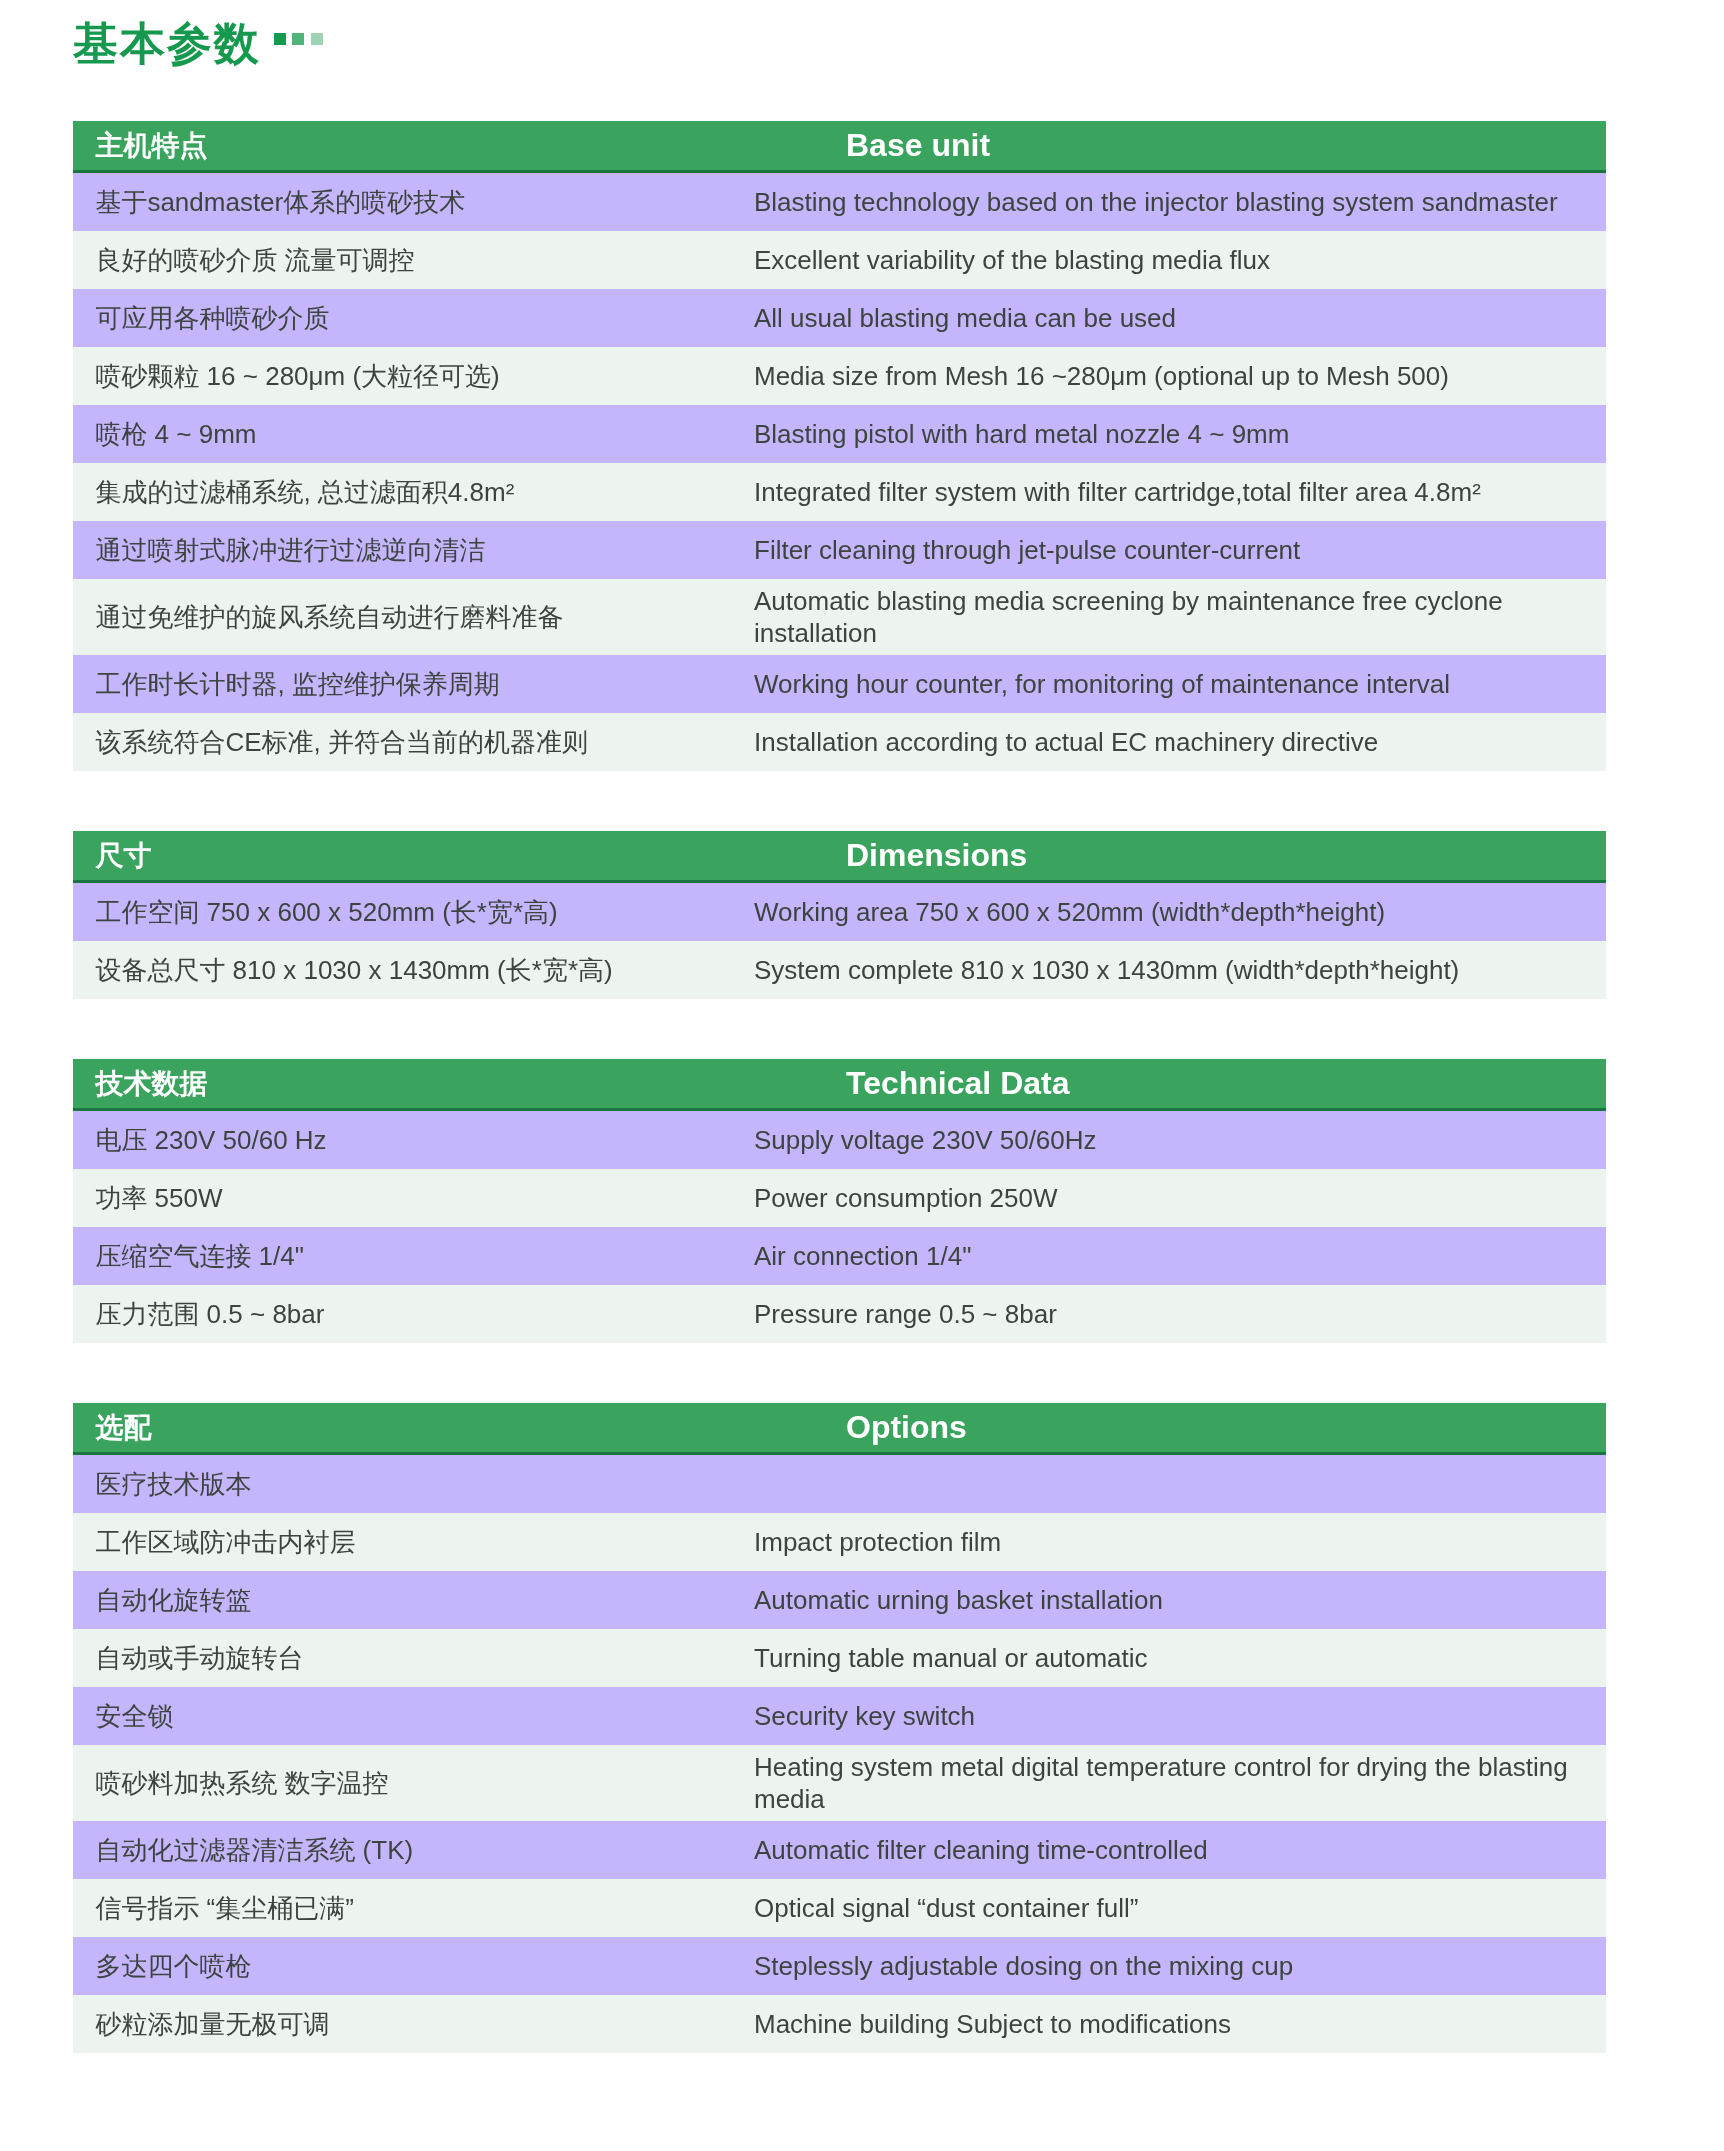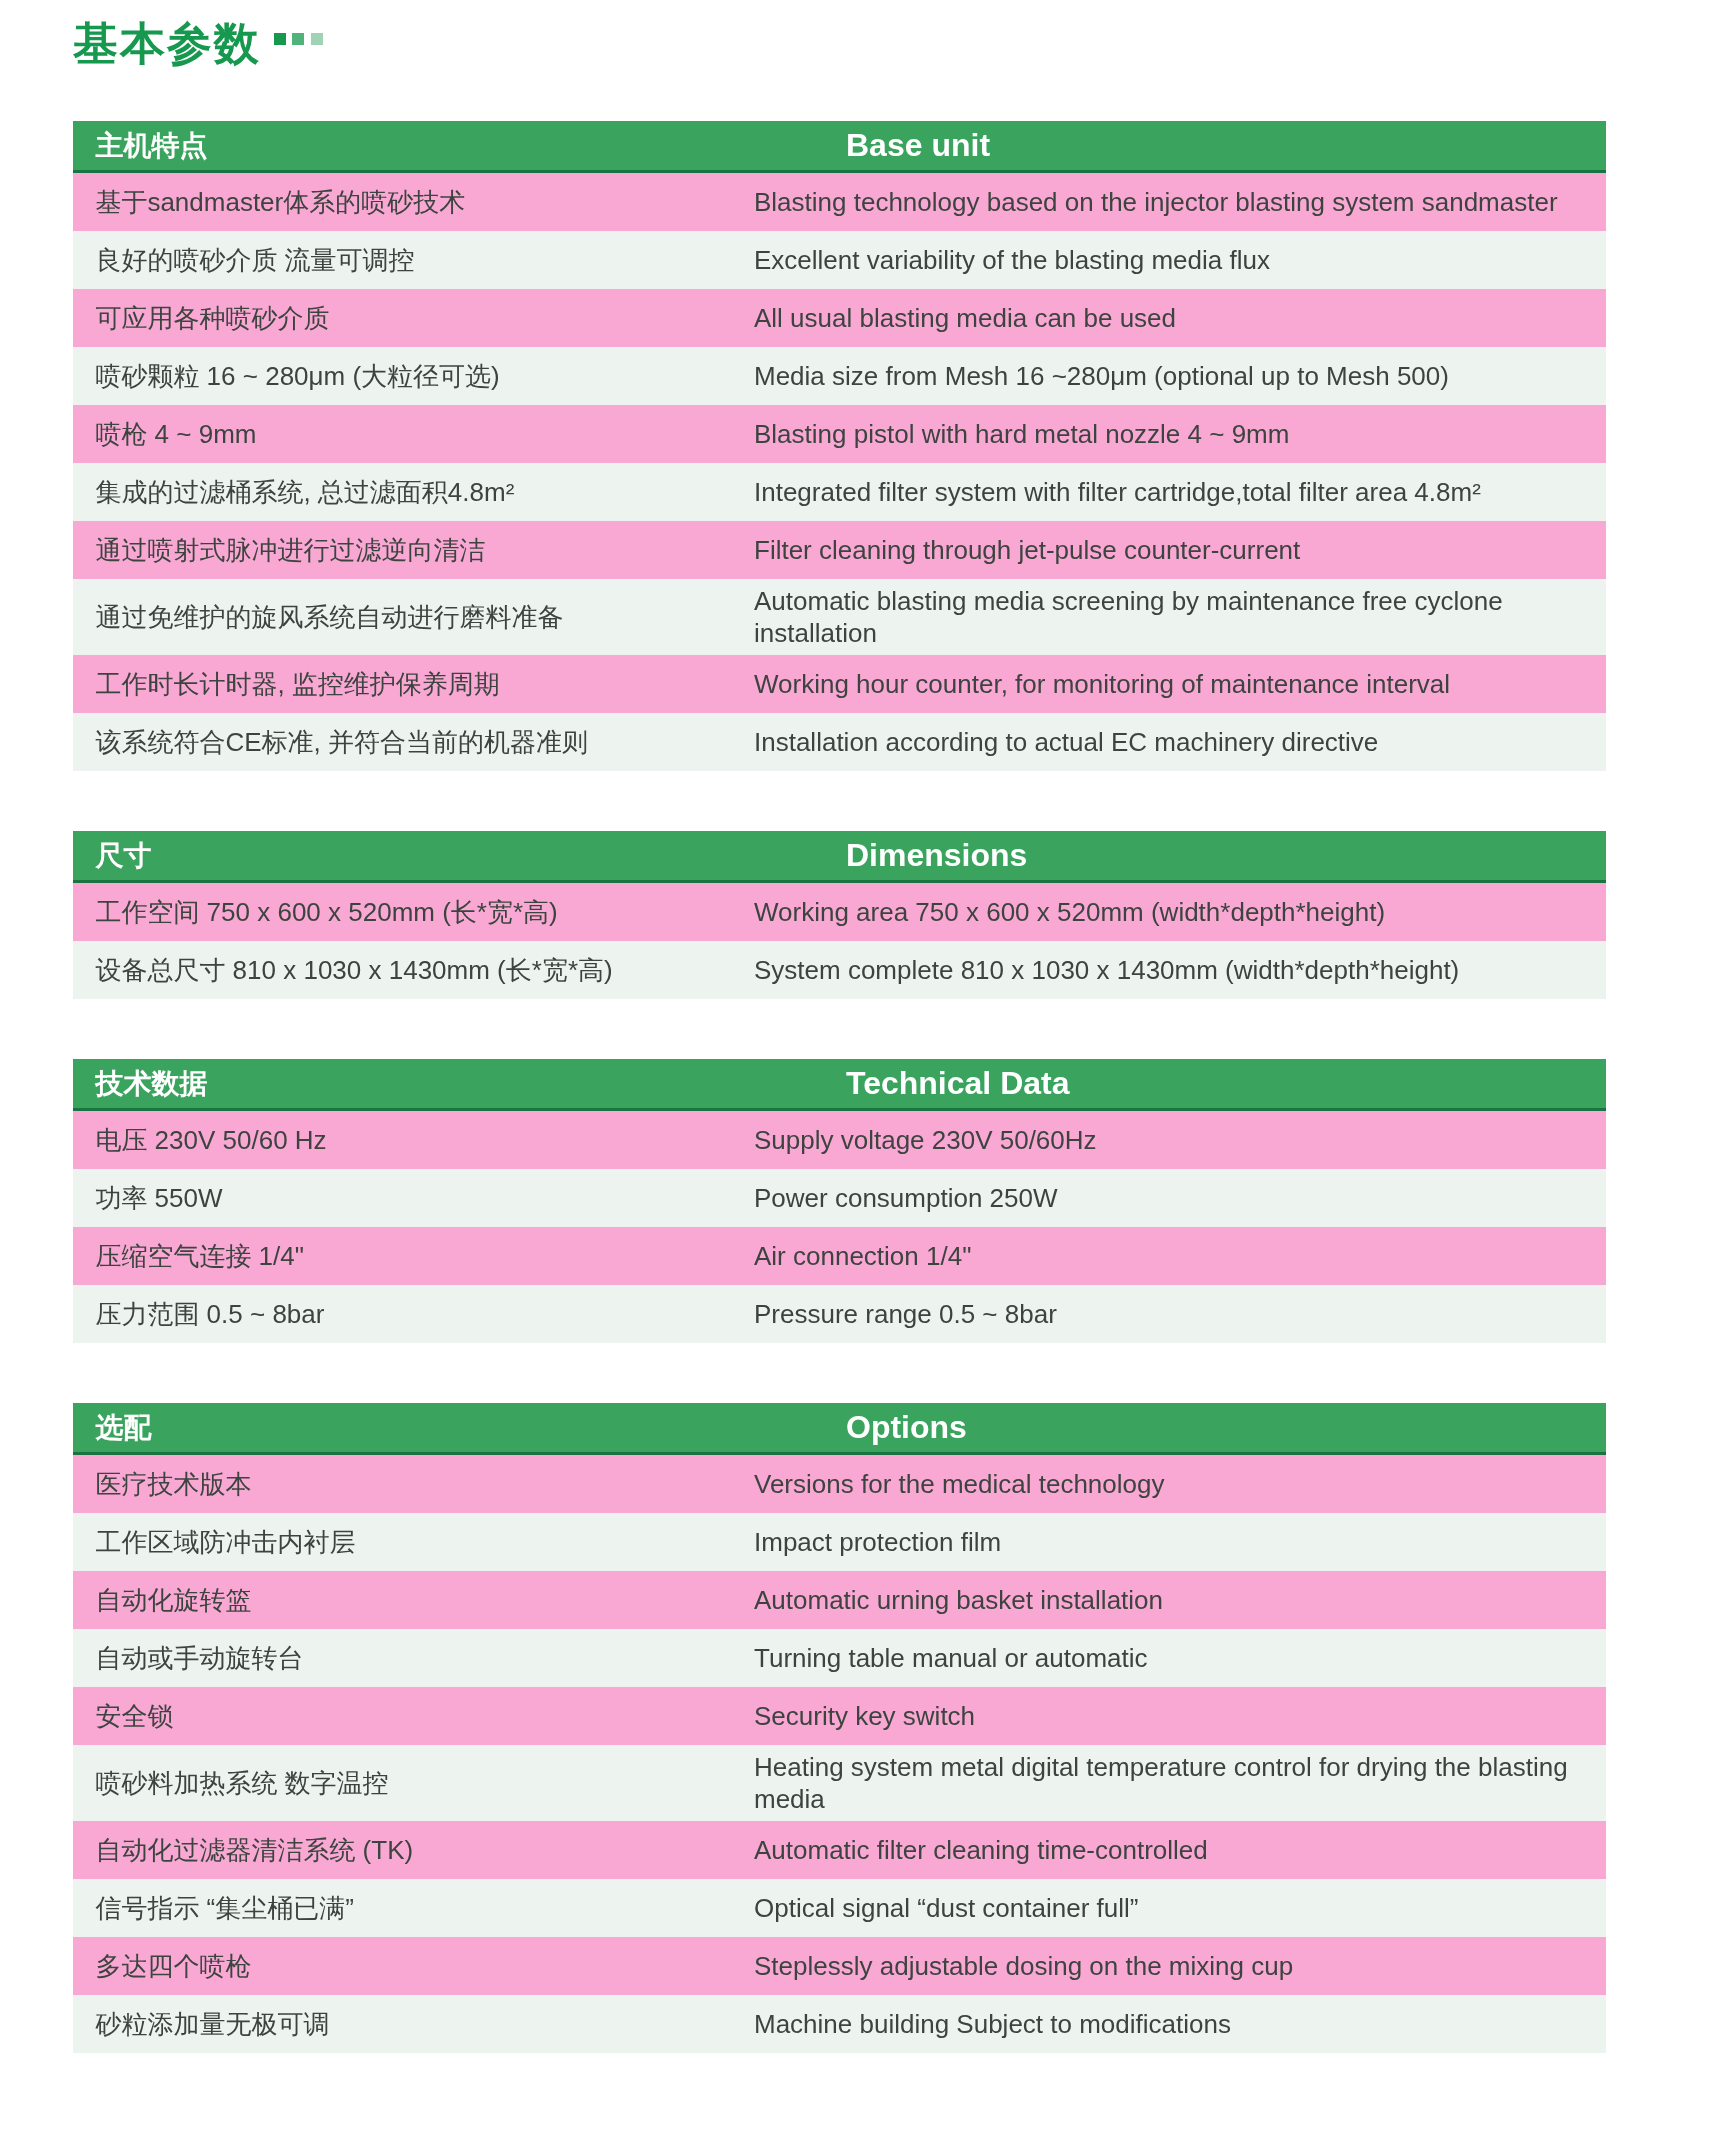--- a/index.html
+++ b/index.html
@@ -66,21 +66,21 @@
     font-weight:bold;
     color:#ffffff;
     padding-right:22.4px;
   }
   .rows{width:100%;}
   .row{
     display:flex;
     align-items:center;
     min-height:58px;
     padding:5.6px 0;
-    background:#f9a8d4;
+    background:#c4b5fd;
   }
   .row:nth-child(even){background:var(--row-alt);}
   .cell-zh{
     width:681px;
     padding-left:22.4px;
     padding-right:28px;
     font-size:26px;
     line-height:1.25;
   }
   .cell-en{
@@ -194,21 +194,20 @@
         </div>
   </div>
       <div class="section">
     <div class="header-bar">
       <span class="header-zh">选配</span>
       <span class="header-en">Options</span>
     </div>
     <div class="rows">
           <div class="row">
     <span class="cell-zh">医疗技术版本</span>
-    <span class="cell-en">Versions for the medical technology</span>
   </div>
           <div class="row">
     <span class="cell-zh">工作区域防冲击内衬层</span>
     <span class="cell-en">Impact protection film</span>
   </div>
           <div class="row">
     <span class="cell-zh">自动化旋转篮</span>
     <span class="cell-en">Automatic urning basket installation</span>
   </div>
           <div class="row">

